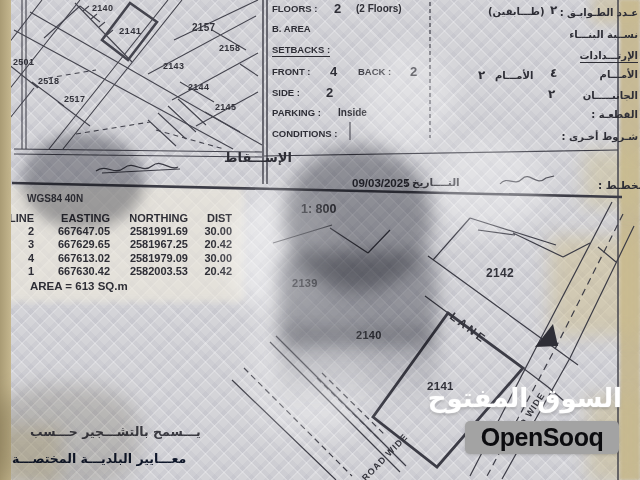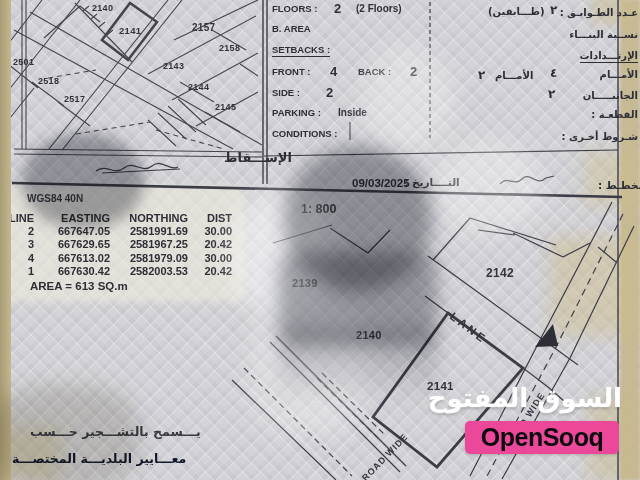--- a/index.html
+++ b/index.html
@@ -19,21 +19,21 @@
   .und{border-bottom:1.2px solid #2e2e36;padding-bottom:1px;}
   svg.lines{position:absolute;left:0;top:0;}
   .plbl{position:absolute;font-family:"Liberation Sans",sans-serif;font-weight:700;color:#33333b;letter-spacing:.3px;white-space:nowrap;}
   .coords{position:absolute;left:2px;top:212px;display:grid;grid-template-columns:32px 74px 76px 42px;column-gap:2px;
     font-size:11px;font-weight:700;color:#2e2e36;text-align:right;line-height:13.2px;font-family:"Liberation Sans",sans-serif;}
   .blob{position:absolute;pointer-events:none;mix-blend-mode:multiply;}
   .hl{position:absolute;pointer-events:none;}
   .wm-ar{position:absolute;left:462px;top:383px;width:160px;text-align:center;font-family:"DejaVu Sans",sans-serif;
     font-weight:700;font-size:26px;color:#ffffff;direction:rtl;white-space:nowrap;
     text-shadow:0 0 2px rgba(255,255,255,.55),0 2px 3px rgba(70,70,70,.30);}
-  .wm-en{position:absolute;left:465px;top:421px;width:154px;height:33px;background:#ec4899;border-radius:5px;
+  .wm-en{position:absolute;left:465px;top:421px;width:154px;height:33px;background:#a3a3a3;border-radius:5px;
     text-align:center;line-height:33px;font-family:"Liberation Sans",sans-serif;font-weight:700;font-size:25px;
     letter-spacing:-.5px;color:#0c0c0f;box-shadow:0 1px 3px rgba(60,60,60,.25);}
 </style>
 </head>
 <body>
 
 <div class="screen">
 
   <div class="paper"></div>
 

